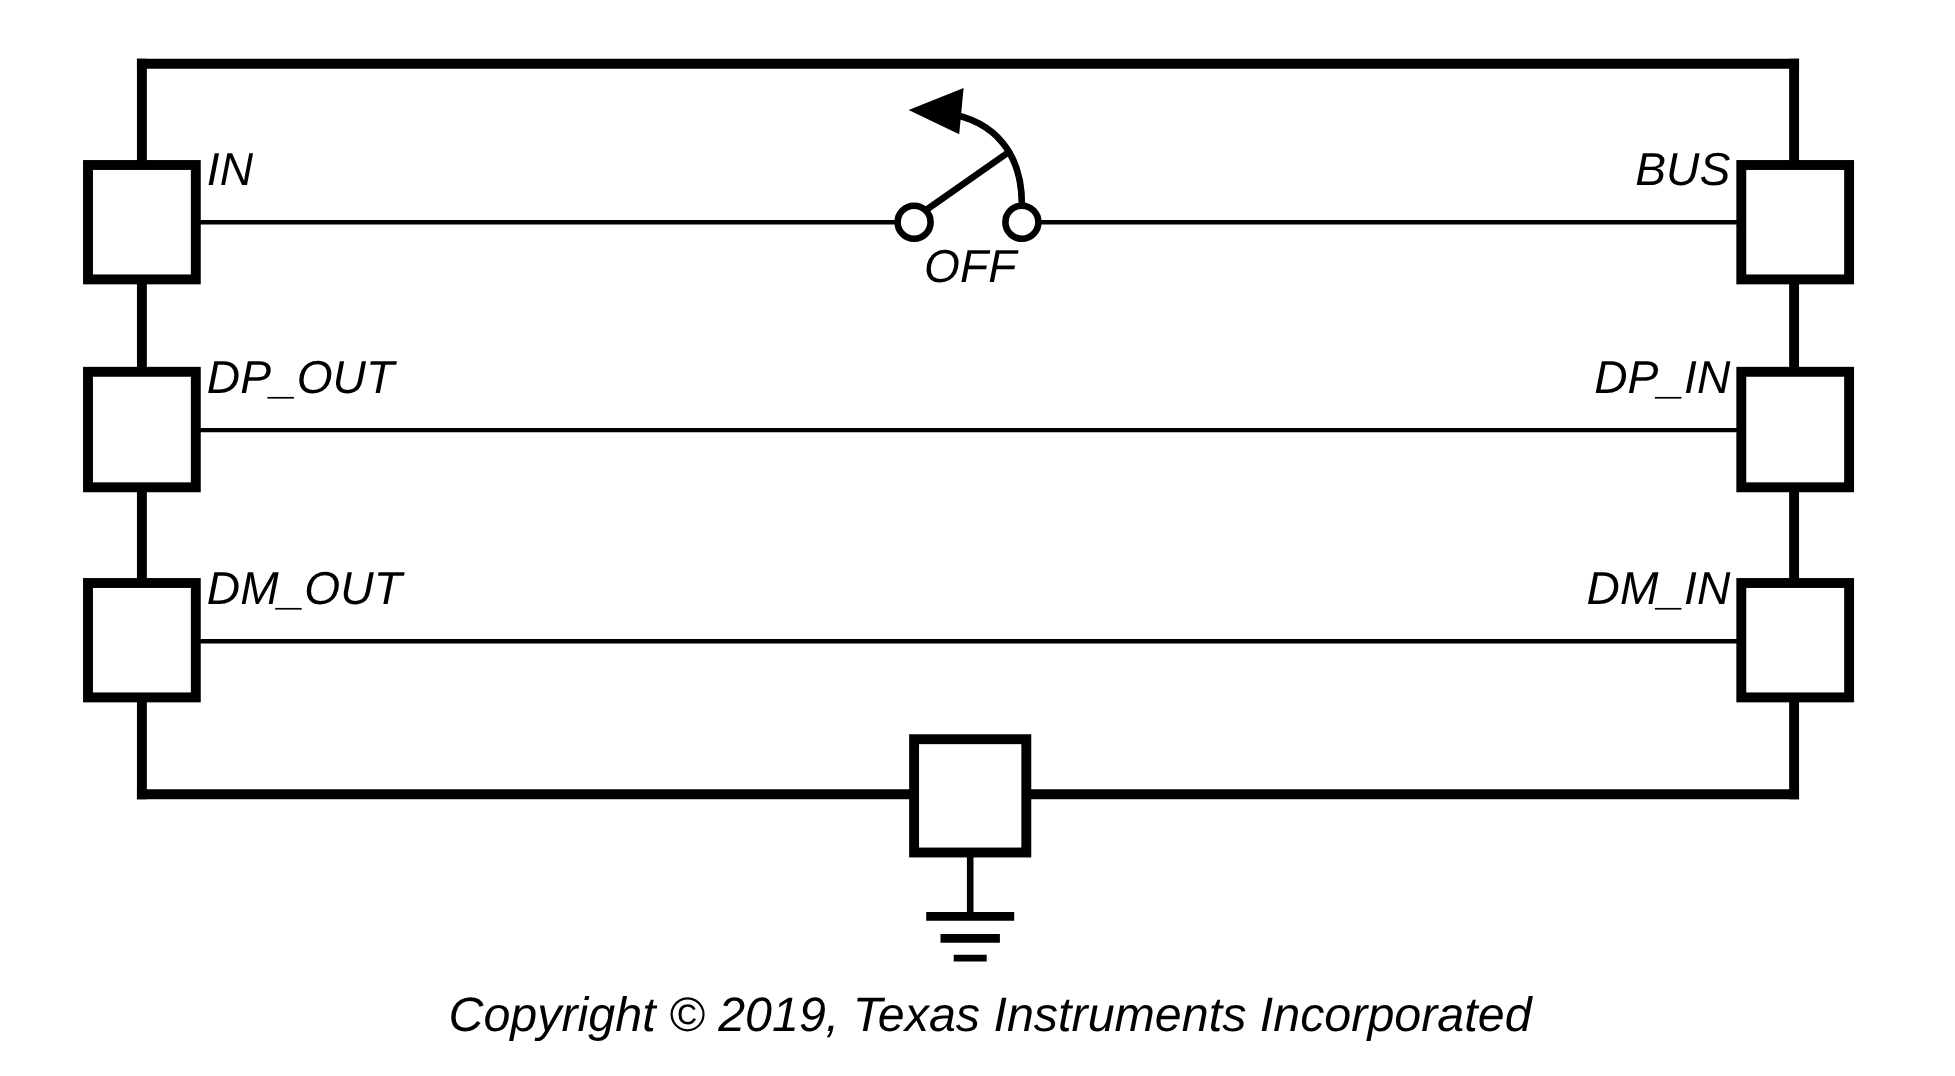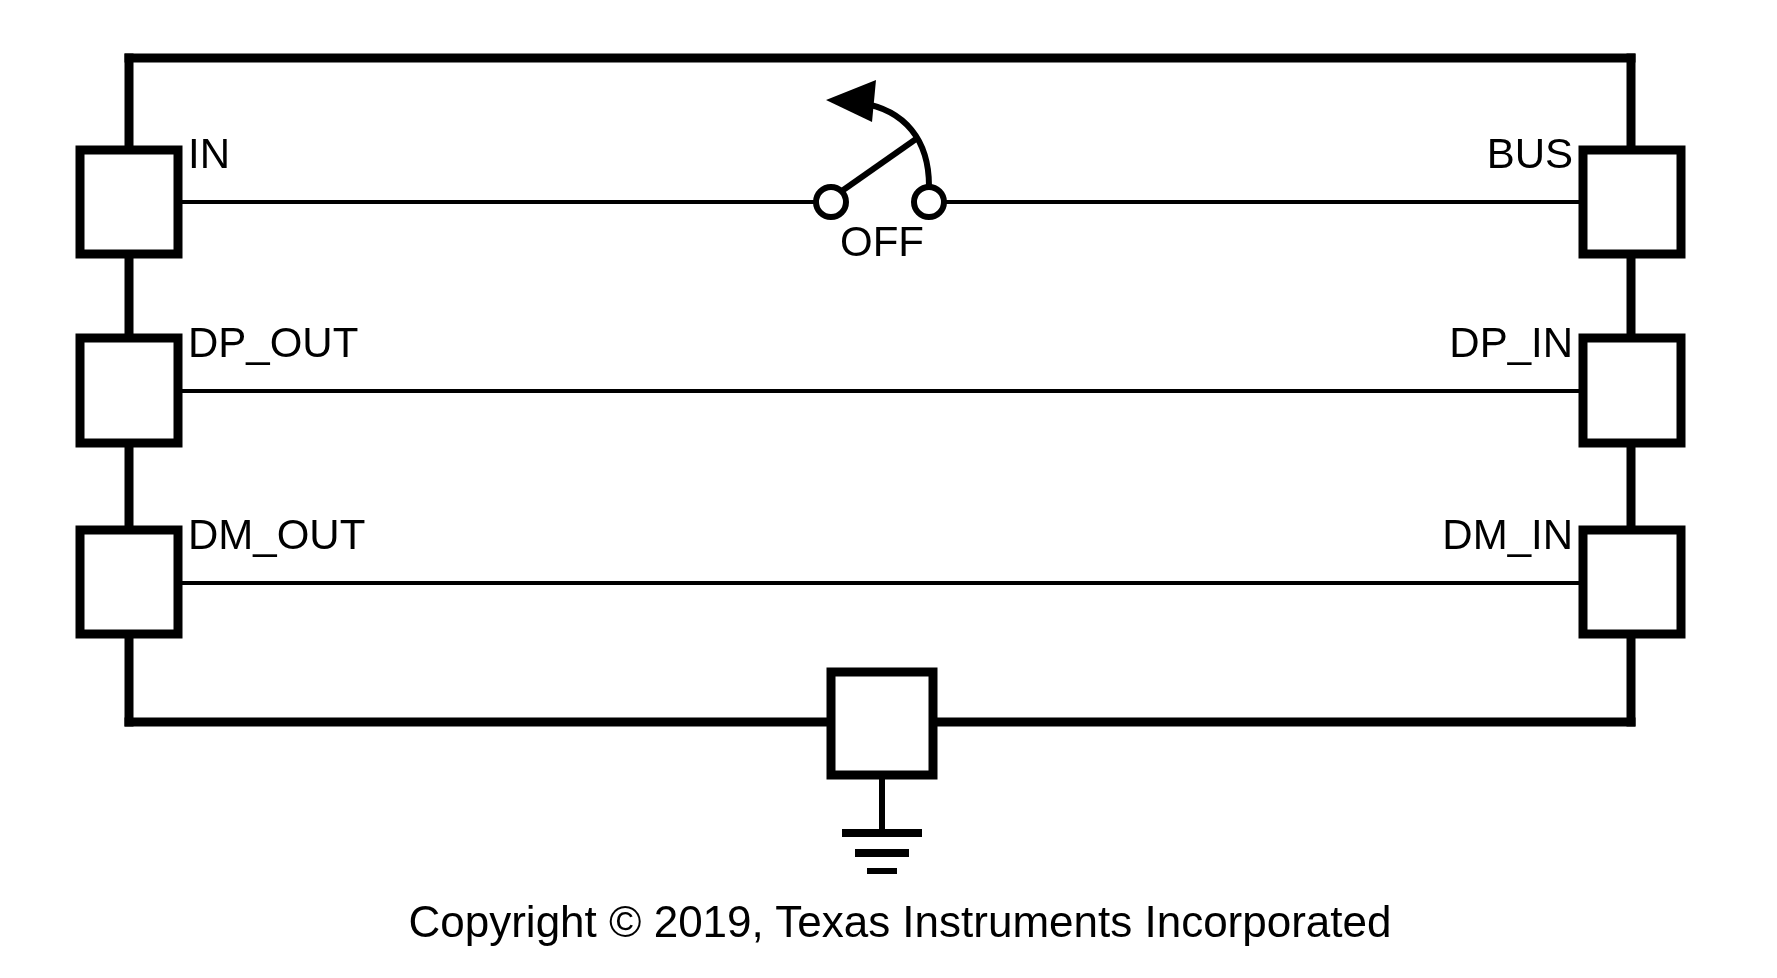--- a/index.html
+++ b/index.html
@@ -11,20 +11,21 @@
     width: 1777px;
     height: 978px;
     font-family: "Liberation Sans", sans-serif;
     overflow: hidden;
   }
   #diagram-root {
     position: relative;
     width: 1777px;
     height: 978px;
     background: #ffffff;
+    font-style: italic;
   }
   svg#schematic {
     display: block;
     width: 1777px;
     height: 978px;
   }
   .rail {
     stroke: #000000;
     stroke-width: 9;
     fill: none;

